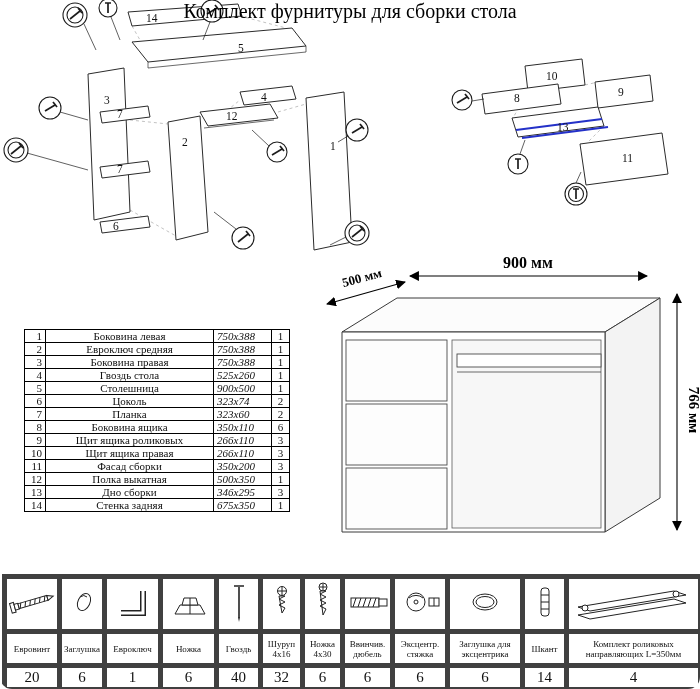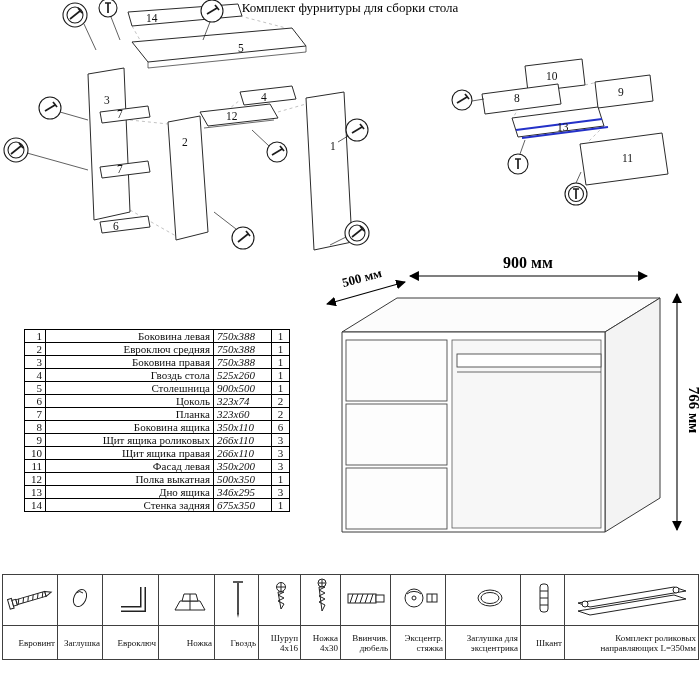--- a/index.html
+++ b/index.html
@@ -17,28 +17,28 @@
   .co    { fill:#ffffff; stroke:#1c1c1c; stroke-width:1.1; }
   .screw { stroke:#1c1c1c; stroke-width:1.7; fill:none; }
   .lead  { stroke:#1c1c1c; stroke-width:0.7; fill:none; }
   .blue  { stroke:#2431c8; stroke-width:2; fill:none; }
   .dimline { stroke:#000; stroke-width:1.1; fill:none; }
 
   
   .parts-table { border-collapse:collapse; font-size:11px; background:#fff; }
   .parts-table td { border:1px solid #000; padding:0 3px; height:13px; line-height:12px; white-space:nowrap; }
   .parts-table td.num  { width:21px; text-align:right; }
-  .parts-table td.name { width:168px; text-align:right; }
+  .parts-table td.name { width:168px; text-align:center; }
   .parts-table td.size { width:58px; text-align:left;font-style:italic; }
   .parts-table td.qty  { width:18px; text-align:center; }
 
   
-  .hw-title { position:absolute; left:0; top:548; width:700px; text-align:center; font-size:13px; color:#000; }
+  .hw-title { position:absolute; left:0; top:548; width:700px; text-align:center; font-size:20px; color:#000; }
   .hw-table { position:absolute; left:2px; top:574px; width:696px; border-collapse:collapse; table-layout:fixed; background:#fff; }
-  .hw-table td { border:1px solid #404040; text-align:right; vertical-align:middle; overflow:hidden; }
+  .hw-table td { border:5px solid #404040; text-align:center; vertical-align:middle; overflow:hidden; }
   .hw-icons td { height:50px; }
   .hw-names td { height:34px; font-size:9px; line-height:10px; padding:1px 2px; }
   .hw-qty td   { height:24px; font-size:15px; }
   .ic  { fill:#ffffff; stroke:#222; stroke-width:1; }
   .ic2 { stroke:#222; stroke-width:1.6; fill:none; }
 </style>
 </head>
 <body>
 
 <div class="page">
@@ -262,33 +262,33 @@
           <td class="qty">3</td>
         </tr>
       <tr>
           <td class="num">10</td>
           <td class="name">Щит ящика правая</td>
           <td class="size">266х110</td>
           <td class="qty">3</td>
         </tr>
       <tr>
           <td class="num">11</td>
-          <td class="name">Фасад левая</td>
+          <td class="name">Фасад сборки</td>
           <td class="size">350х200</td>
           <td class="qty">3</td>
         </tr>
       <tr>
           <td class="num">12</td>
           <td class="name">Полка выкатная</td>
           <td class="size">500х350</td>
           <td class="qty">1</td>
         </tr>
       <tr>
           <td class="num">13</td>
-          <td class="name">Дно ящика</td>
+          <td class="name">Дно сборки</td>
           <td class="size">346х295</td>
           <td class="qty">3</td>
         </tr>
       <tr>
           <td class="num">14</td>
           <td class="name">Стенка задняя</td>
           <td class="size">675х350</td>
           <td class="qty">1</td>
         </tr>
     </tbody>
@@ -421,16 +421,30 @@
         <td>Ножка</td>
         <td>Гвоздь</td>
         <td>Шуруп 4х16</td>
         <td>Ножка 4х30</td>
         <td>Ввинчив. дюбель</td>
         <td>Эксцентр. стяжка</td>
         <td>Заглушка для эксцентрика</td>
         <td>Шкант</td>
         <td>Комплект роликовых направляющих L=350мм</td>
       </tr>
+      <tr class="hw-qty">
+        <td>20</td>
+        <td>6</td>
+        <td>1</td>
+        <td>6</td>
+        <td>40</td>
+        <td>32</td>
+        <td>6</td>
+        <td>6</td>
+        <td>6</td>
+        <td>6</td>
+        <td>14</td>
+        <td>4</td>
+      </tr>
     </tbody>
   </table>
 
 </div>
 
 </body></html>

